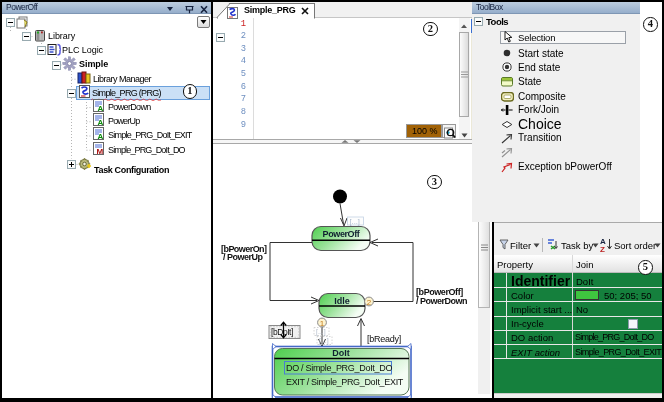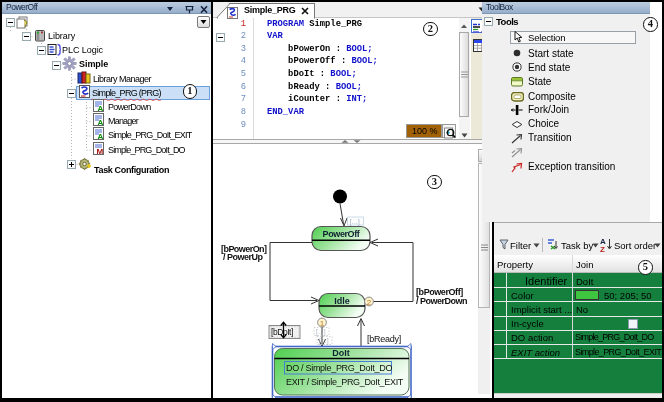--- a/index.html
+++ b/index.html
@@ -128,21 +128,21 @@
           <rect x="1.5" y="0.5" width="10" height="12" fill="#fff" stroke="#666"></rect>
           <path d="M3 3h7M3 5h7M3 7h4" stroke="#4a6ad4" stroke-width="1"></path>
           <text x="5.5" y="12" font-size="8" font-weight="bold" fill="#0a8a0a" font-family="Liberation Sans">A</text>
         </svg></div>
     <div class="trow" style="left:106px;top:98px;letter-spacing:-0.65px;">PowerDown</div>
     <div class="trow" style="left:90px;top:111.2px;"><svg width="13" height="13" viewBox="0 0 13 13">
           <rect x="1.5" y="0.5" width="10" height="12" fill="#fff" stroke="#666"></rect>
           <path d="M3 3h7M3 5h7M3 7h4" stroke="#4a6ad4" stroke-width="1"></path>
           <text x="5.5" y="12" font-size="8" font-weight="bold" fill="#0a8a0a" font-family="Liberation Sans">A</text>
         </svg></div>
-    <div class="trow" style="left:106px;top:112.2px;letter-spacing:-0.8px;">Manager</div>
+    <div class="trow" style="left:106px;top:112.2px;letter-spacing:-0.8px;">PowerUp</div>
     <div class="trow" style="left:90px;top:125.4px;"><svg width="13" height="13" viewBox="0 0 13 13">
           <rect x="1.5" y="0.5" width="10" height="12" fill="#fff" stroke="#666"></rect>
           <path d="M3 3h7M3 5h7M3 7h4" stroke="#4a6ad4" stroke-width="1"></path>
           <text x="5.5" y="12" font-size="8" font-weight="bold" fill="#0a8a0a" font-family="Liberation Sans">A</text>
         </svg></div>
     <div class="trow" style="left:106px;top:126.4px;letter-spacing:-0.75px;">Simple_PRG_DoIt_EXIT</div>
     <div class="trow" style="left:90px;top:139.6px;"><svg width="13" height="13" viewBox="0 0 13 13">
           <rect x="1.5" y="0.5" width="10" height="12" fill="#fff" stroke="#666"></rect>
           <path d="M3 3h7M3 5h7" stroke="#4a6ad4" stroke-width="1"></path>
           <text x="4.5" y="12" font-size="8" font-weight="bold" fill="#aa1111" font-family="Liberation Sans">M</text>
@@ -182,28 +182,20 @@
   <svg class="abs" style="left:265px;top:5px;" width="8" height="5" viewBox="0 0 8 5">
       <path d="M0.5 0.5 L7.5 0.5 L4 4.5 Z" fill="#222"></path>
     </svg>
 
   <div class="abs mono" style="left:0;top:15.5px;width:246px;height:122px;font-size:8.8px;font-weight:bold;">
     <div class="abs" style="left:40px;top:0;width:1px;height:122px;background:#dcdcdc;"></div>
     <div class="ebox" style="left:3px;top:15px;"></div>
 
     <div class="abs" style="left:0px;top:0;width:33px;text-align:right;color:#6e8fc0;font-weight:normal;line-height:12.63px;"><span style="color:#cc2222;">1</span><br>2<br>3<br>4<br>5<br>6<br>7<br>8<br>9</div>
 
-    <div class="abs" style="left:54px;top:0;line-height:12.63px;color:#000;white-space:pre;"><span style="color:#1111cc;">PROGRAM</span> Simple_PRG
-<span style="color:#1111cc;">VAR</span>
-    bPowerOn : <span style="color:#1111cc;">BOOL;</span>
-    bPowerOff : <span style="color:#1111cc;">BOOL;</span>
-    bDoIt : <span style="color:#1111cc;">BOOL;</span>
-    bReady : <span style="color:#1111cc;">BOOL;</span>
-    iCounter : <span style="color:#1111cc;">INT;</span>
-<span style="color:#1111cc;">END_VAR</span></div>
   </div>
   <div class="abs" style="left:258px;top:15.5px;width:18px;height:122.5px;background:#ece9d8;"></div>
 
   <div class="abs" style="left:245.6px;top:15.5px;width:11px;height:122.5px;background:#f4f4f4;">
     <svg class="abs" style="left:1.5px;top:5px;" width="8" height="6" viewBox="0 0 8 6">
         <path d="M1 5 L7 5 L4 1.5 Z" fill="#555"></path>
       </svg>
     <div class="abs" style="left:0.5px;top:14.5px;width:10px;height:85px;background:linear-gradient(90deg,#fcfcfc,#dcdcdc);border:1px solid #a8a8a8;box-sizing:border-box;"></div>
     <svg class="abs" style="left:2px;top:53px;" width="7" height="8">
         <path d="M0 1h7M0 3.5h7M0 6h7" stroke="#999" stroke-width="1"></path>
@@ -330,21 +322,21 @@
           <path d="M2.5 7 L7.5 7 L5 3.5 Z" fill="#555"></path>
         </svg></div>
     <div class="abs" style="left:0;top:14px;width:12px;height:145px;background:linear-gradient(90deg,#fdfdfd,#e0e0e0);border:1px solid #b4b4b4;box-sizing:border-box;"></div>
     <svg class="abs" style="left:2.5px;top:95px;" width="7" height="8">
         <path d="M0 1h7M0 3.5h7M0 6h7" stroke="#888" stroke-width="1"></path>
       </svg>
   </div>
 </div>
 <div class="callout" style="left:427px;top:174.6px;">3</div>
 
-<div class="abs" style="left:482px;top:2px;width:168px;height:220px;background:#f0f0f0;">
+<div class="abs" style="left:472px;top:2px;width:168px;height:220px;background:#f0f0f0;">
   <div class="hdr abs" style="left:0;top:0;width:164px;height:11px;">ToolBox</div>
   <div class="ebox" style="left:2px;top:15px;"></div>
   <div class="abs" style="left:14px;top:13px;font-size:9.5px;font-weight:bold;letter-spacing:-0.5px;line-height:14px;">Tools</div>
 
   <div class="abs" style="left:28px;top:28.5px;width:126px;height:13.5px;border:1px solid #9aa0a8;background:#f7f7f7;box-sizing:border-box;"></div>
   <div class="abs" style="left:31px;top:26.5px;"><svg width="10" height="12" viewBox="0 0 10 12">
         <path d="M2 0.5 L2 9 L4.2 7 L5.8 11 L7.3 10.3 L5.8 6.6 L8.8 6.4 Z" fill="#fff" stroke="#000" stroke-width="0.9"></path>
       </svg></div>
   <div class="abs" style="left:46px;top:29px;font-size:9.5px;letter-spacing:-0.2px;line-height:13px;">Selection</div>
 
@@ -367,35 +359,35 @@
   <svg class="abs" style="left:28.5px;top:89.7px;" width="13" height="10">
       <rect x="0.5" y="0.5" width="12" height="8.5" rx="3" fill="#f4f0c0" stroke="#6b6b20" stroke-width="1.4"></rect>
       <rect x="3" y="3" width="7" height="3.5" rx="1" fill="#fff" stroke="#9a9a50" stroke-width="0.8"></rect>
     </svg>
   <div class="abs" style="left:46px;top:101.7px;font-size:10px;line-height:12px;">Fork/Join</div>
   <svg class="abs" style="left:29px;top:102.2px;" width="12" height="12">
       <rect x="4.8" y="1" width="2.6" height="10" fill="#000"></rect>
       <path d="M0 6 h4.5 M7.6 6 h4" stroke="#000" stroke-width="1.2"></path>
       <path d="M2 4.5 L0.5 6 L2 7.5" fill="none" stroke="#000" stroke-width="0.9"></path>
     </svg>
-  <div class="abs" style="left:46px;top:115.9px;font-size:10px;line-height:12px;text-align:center;">Choice</div>
+  <div class="abs" style="left:46px;top:115.9px;font-size:14px;line-height:12px;text-align:center;">Choice</div>
   <svg class="abs" style="left:29px;top:118.2px;" width="12" height="9">
       <path d="M6 1.5 L10.8 4.5 L6 7.5 L1.2 4.5 Z" fill="#fff" stroke="#333" stroke-width="1"></path>
     </svg>
   <div class="abs" style="left:46px;top:130.1px;font-size:10px;line-height:12px;">Transition</div>
   <svg class="abs" style="left:29px;top:131.1px;" width="12" height="11">
       <path d="M1 10 L9.5 2.5" stroke="#333" stroke-width="1.1"></path>
       <path d="M5.5 2 L10.5 1.5 L10 6.5" fill="none" stroke="#333" stroke-width="1.1"></path>
     </svg>
   <svg class="abs" style="left:29px;top:145.3px;" width="12" height="11">
       <path d="M1 10 L9.5 2.5" stroke="#909090" stroke-width="1.1"></path>
       <path d="M5.5 2 L10.5 1.5 L10 6.5" fill="none" stroke="#909090" stroke-width="1.1"></path>
       <path d="M1 6 L4 3.5" stroke="#909090" stroke-width="1.1"></path>
     </svg>
-  <div class="abs" style="left:46px;top:158.5px;font-size:10px;line-height:12px;">Exception transition</div>
+  <div class="abs" style="left:46px;top:158.5px;font-size:10px;line-height:12px;">Exception bPowerOff</div>
   <svg class="abs" style="left:29px;top:159.5px;" width="12" height="11">
       <path d="M1 10 L4 6 L3 5 L9.5 2.5" fill="none" stroke="#cc2222" stroke-width="1.2"></path>
       <path d="M5.5 2 L10.5 1.5 L10 6.5" fill="none" stroke="#cc2222" stroke-width="1.2"></path>
     </svg>
 </div>
 <div class="callout" style="left:643px;top:17px;">4</div>
 
 <div class="abs" style="left:494px;top:222px;width:168px;height:176px;background:#f0f0f0;">
   <div class="abs" style="left:0;top:0;width:168px;height:1px;background:#aaa;"></div>
 
@@ -435,21 +427,21 @@
     <div class="abs" style="left:82px;top:2.5px;font-size:9.5px;line-height:13px;">Join</div>
     <div class="abs" style="left:78px;top:0;width:1px;height:103.5px;background:#d8d8d8;"></div>
     <div class="abs" style="left:11.5px;top:18px;width:1px;height:85.2px;background:#e8e8e8;"></div>
 
     <div class="abs" style="left:0;top:32.2px;width:168px;height:1px;background:#e8e8e8;"></div>
     <div class="abs" style="left:0;top:46.4px;width:168px;height:1px;background:#e8e8e8;"></div>
     <div class="abs" style="left:0;top:60.6px;width:168px;height:1px;background:#e8e8e8;"></div>
     <div class="abs" style="left:0;top:74.8px;width:168px;height:1px;background:#e8e8e8;"></div>
     <div class="abs" style="left:0;top:89px;width:168px;height:1px;background:#e8e8e8;"></div>
     <div class="abs" style="left:0;top:103.2px;width:168px;height:1px;background:#e8e8e8;"></div>
-    <div class="abs" style="left:31px;top:19.5px;font-size:11px;line-height:13px;">Identifier</div>
+    <div class="abs" style="left:17px;top:19.5px;font-size:14px;line-height:13px;font-weight:bold;">Identifier</div>
     <div class="abs" style="left:82px;top:19.5px;font-size:9.5px;line-height:13px;">DoIt</div>
     <div class="abs" style="left:17px;top:33.7px;font-size:9.5px;line-height:13px;">Color</div>
     <div class="abs" style="left:81px;top:35.2px;width:24px;height:9.5px;background:#3fc43f;border:1px solid #333;box-sizing:border-box;"></div>
     <div class="abs" style="left:110px;top:33.7px;font-size:9.5px;line-height:13px;">50; 205; 50</div>
     <div class="abs" style="left:17px;top:47.9px;font-size:9.5px;line-height:13px;">Implicit start ...</div>
     <div class="abs" style="left:82px;top:47.9px;font-size:9.5px;line-height:13px;">No</div>
     <div class="abs" style="left:17px;top:62.1px;font-size:9.5px;line-height:13px;">In-cycle</div>
     <div class="abs" style="left:134px;top:63.6px;width:10px;height:10px;border:1px solid #8a9aaa;background:#f2f6fa;box-sizing:border-box;"></div>
     <div class="abs" style="left:17px;top:76.3px;font-size:9.5px;line-height:13px;">DO action</div>
     <div class="abs" style="left:81px;top:76.3px;font-size:9px;letter-spacing:-0.75px;line-height:13px;">Simple_PRG_DoIt_DO</div>

